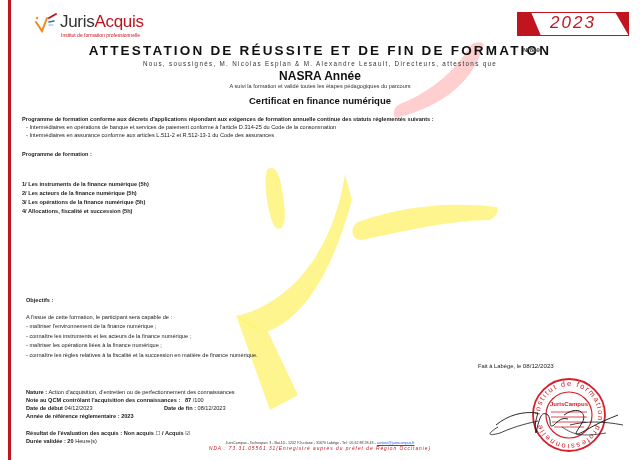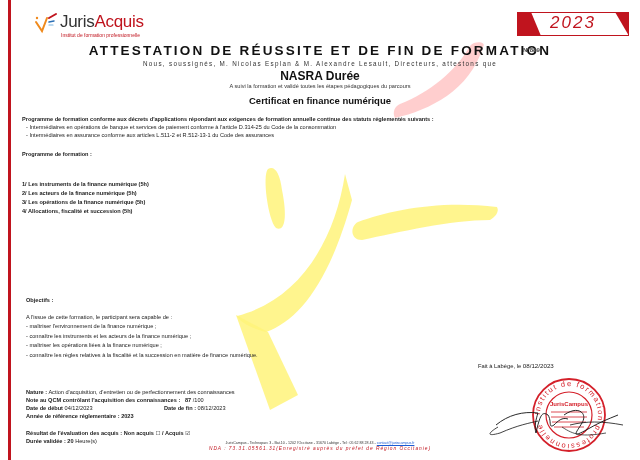--- a/index.html
+++ b/index.html
@@ -78,21 +78,21 @@
       <rect x="0.5" y="0.5" width="111" height="23" fill="#ffffff" stroke="#c0141e" stroke-width="1"></rect>
       <polygon points="0,0 14,0 24,24 0,24" fill="#c0141e"></polygon>
       <polygon points="98,0 112,0 112,24" fill="#c0141e"></polygon>
     </svg>
     <div class="year-text">2023</div>
   </div>
 
   <div class="title">ATTESTATION DE RÉUSSITE ET DE FIN DE FORMATION</div>
   <div class="cert-no">N°889</div>
   <div class="intro">Nous, soussignés, M. Nicolas Esplan &amp; M. Alexandre Lesault, Directeurs, attestons que</div>
-  <div class="name">NASRA Durée</div>
+  <div class="name">NASRA Année</div>
   <div class="followed">A suivi la formation et validé toutes les étapes pédagogiques du parcours</div>
   <div class="cert-title">Certificat en finance numérique</div>
 
   <div class="txt b" style="top:116px">Programme de formation conforme aux décrets d'applications répondant aux exigences de formation annuelle continue des statuts réglementés suivants :</div>
   <div class="txt ind" style="top:124px">- Intermédiaires en opérations de banque et services de paiement conforme à l'article D.314-25 du Code de la consommation</div>
   <div class="txt ind" style="top:132px">- Intermédiaires en assurance conforme aux articles L.511-2 et R.512-13-1 du Code des assurances</div>
 
   <div class="txt b" style="top:151px">Programme de formation :</div>
   <div class="txt b" style="top:181px">1/ Les instruments de la finance numérique (5h)</div>
   <div class="txt b" style="top:190px">2/ Les acteurs de la finance numérique (5h)</div>

